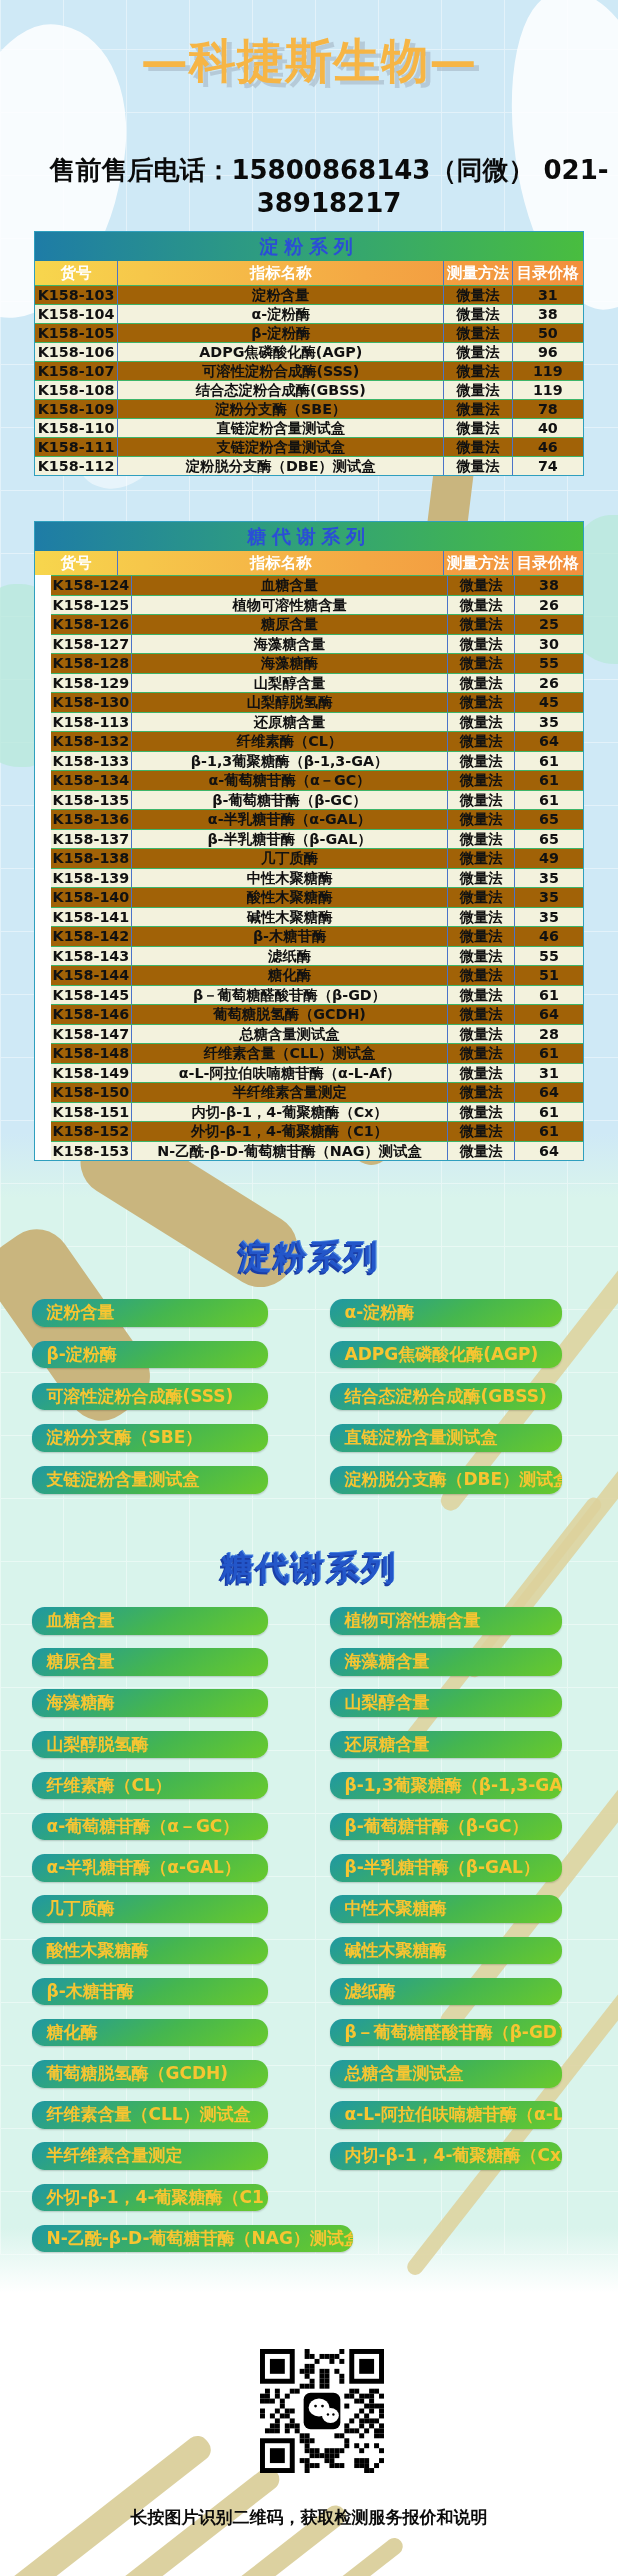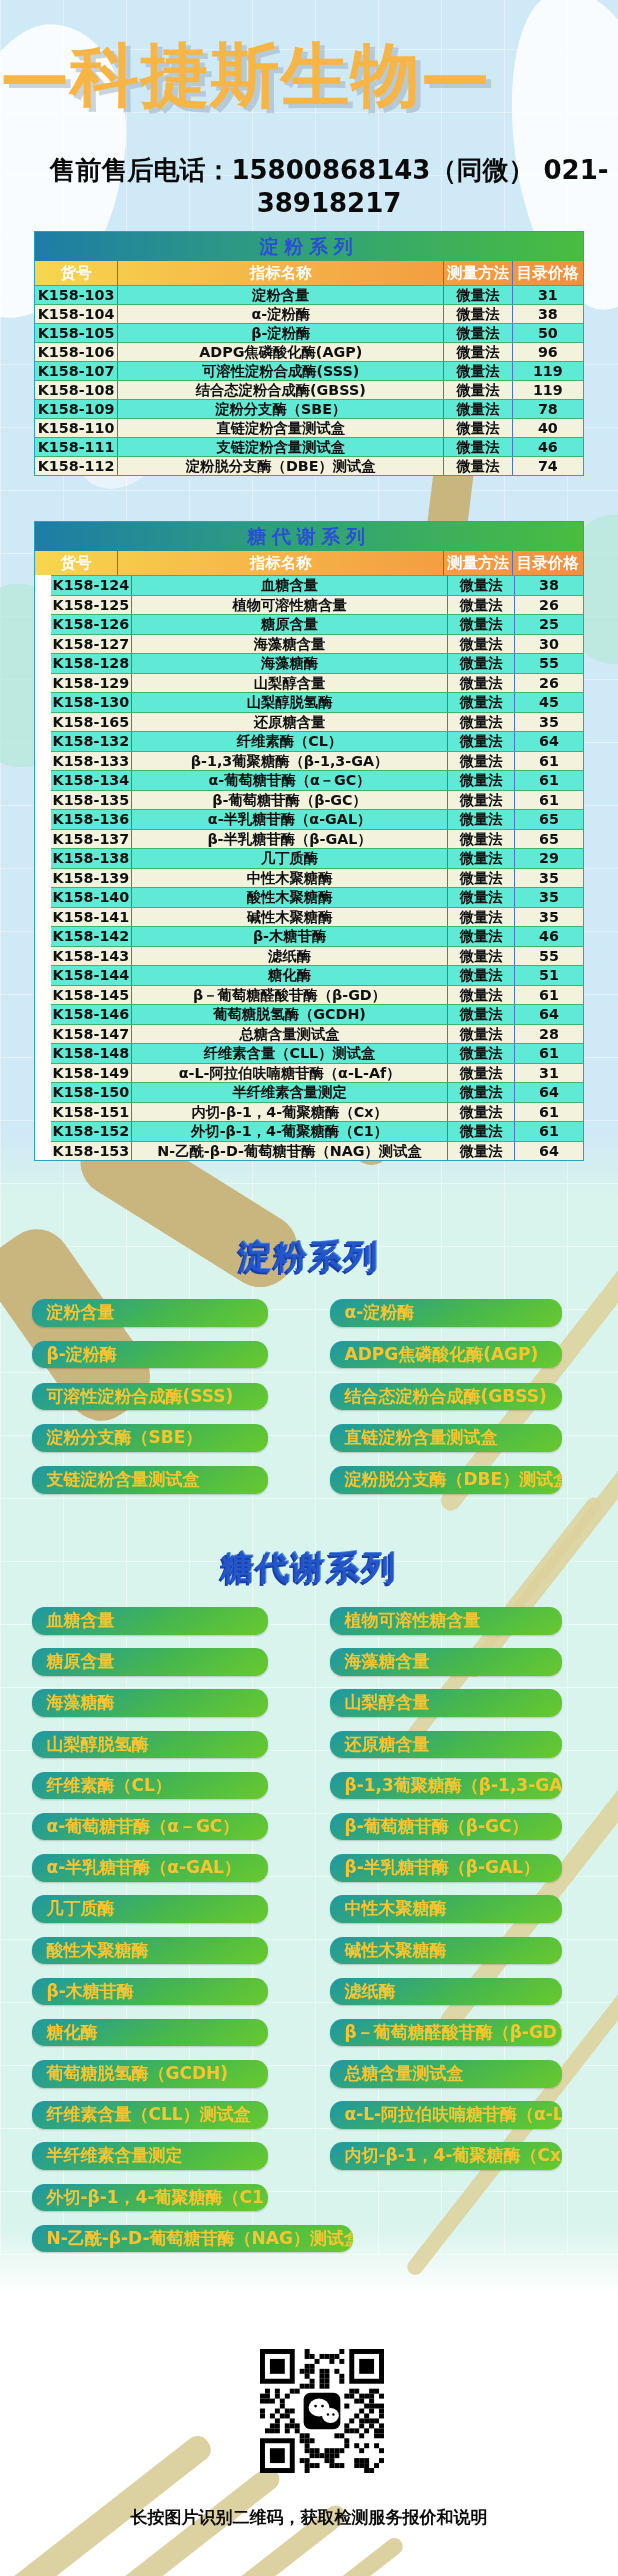--- a/index.html
+++ b/index.html
@@ -10,36 +10,36 @@
     background-image:repeating-linear-gradient(0deg,rgba(255,255,255,.9) 0 1.1px,transparent 1.1px 63px),
                      repeating-linear-gradient(90deg,rgba(255,255,255,.9) 0 1.1px,transparent 1.1px 63px);}
   .deco{position:absolute;z-index:1;pointer-events:none;}
   .blob{background:rgba(255,255,255,.85);border-radius:48% 52% 55% 45%/55% 45% 52% 48%;}
   .splash{background:rgba(185,233,220,.8);border-radius:50% 50% 45% 55%/60% 40% 55% 45%;}
   .branch{background:#c9b57e;border-radius:23px;}
   .streak{background:#ddd19b;border-radius:11.4px;opacity:.85;}
   .content{position:absolute;z-index:2;}
 
   
-  .brand-title{left:0;top:30px;width:618px;text-align:left;font-size:69px;font-weight:800;color:#f6b545;
+  .brand-title{left:0;top:30px;width:618px;text-align:center;font-size:47px;font-weight:800;color:#f6b545;
     text-shadow:5.2px 4px 0 rgba(160,176,192,.55);letter-spacing:1.1px;}
   .brand-sub{left:0;top:109px;width:618px;text-align:center;font-size:34px;font-weight:800;color:#1565c8;}
   .phone-line{left:0;top:153px;width:618px;text-align:center;font-size:26px;font-weight:700;color:#0b0b0b;margin-left:20px;}
 
   
   .tbl{left:34px;width:550px;border:1.7px solid #2f9fbe;box-sizing:border-box;background:#fff;}
   .tbl-band{height:29px;line-height:29px;text-align:center;font-size:19px;font-weight:800;color:#2b4ed6;letter-spacing:5.7px;
     background:linear-gradient(90deg,#1e7ca6 0%,#2f9f7d 45%,#49bd3f 100%);}
   .tbl-cols,.tbl-row{display:grid;grid-template-columns:15% 59.5% 12.5% 13%;}
   .tbl-cols{height:24px;line-height:24px;background:linear-gradient(90deg,#f7d64d 0%,#f4a844 60%,#f28f3d 100%);
     color:#fff;font-size:15.5px;font-weight:800;text-align:center;}
   .tbl-row{height:19px;line-height:19px;text-align:center;font-size:14.3px;font-weight:700;color:#111;
     border-top:1.1px solid #3cb56a;box-sizing:border-box;}
   .t2 .tbl-row{height:19.5px;line-height:18.3px;margin-left:16px;}
-  .tbl-row.odd{background:#5eead4;}
+  .tbl-row.odd{background:#a16207;}
   .tbl-row.even{background:#f3f2dd;}
   .tbl-cols span+span,.tbl-row span+span{border-left:1.1px solid #4a74c8;}
   .tbl-row span{overflow:hidden;white-space:nowrap;}
 
   
   .section-title{width:618px;text-align:center;font-size:33px;font-weight:800;color:#2356c9;
     text-shadow:-1.7px 2.3px 0 #1a3ea6,1.1px -1.1px 0 #4a86e0;letter-spacing:2.3px;}
   .pills{left:31.5px;width:555px;display:grid;grid-template-columns:236px 232px;column-gap:62px;}
   .pills.g1{row-gap:14.3px;}
   .pills.g2{row-gap:13.7px;}
@@ -194,21 +194,21 @@
         <span>微量法</span>
         <span>26</span>
       </div>
       <div class="tbl-row odd">
         <span>K158-130</span>
         <span>山梨醇脱氢酶</span>
         <span>微量法</span>
         <span>45</span>
       </div>
       <div class="tbl-row even">
-        <span>K158-165</span>
+        <span>K158-113</span>
         <span>还原糖含量</span>
         <span>微量法</span>
         <span>35</span>
       </div>
       <div class="tbl-row odd">
         <span>K158-132</span>
         <span>纤维素酶（CL）</span>
         <span>微量法</span>
         <span>64</span>
       </div>
@@ -239,21 +239,21 @@
       <div class="tbl-row even">
         <span>K158-137</span>
         <span>β-半乳糖苷酶（β-GAL）</span>
         <span>微量法</span>
         <span>65</span>
       </div>
       <div class="tbl-row odd">
         <span>K158-138</span>
         <span>几丁质酶</span>
         <span>微量法</span>
-        <span>29</span>
+        <span>49</span>
       </div>
       <div class="tbl-row even">
         <span>K158-139</span>
         <span>中性木聚糖酶</span>
         <span>微量法</span>
         <span>35</span>
       </div>
       <div class="tbl-row odd">
         <span>K158-140</span>
         <span>酸性木聚糖酶</span>

